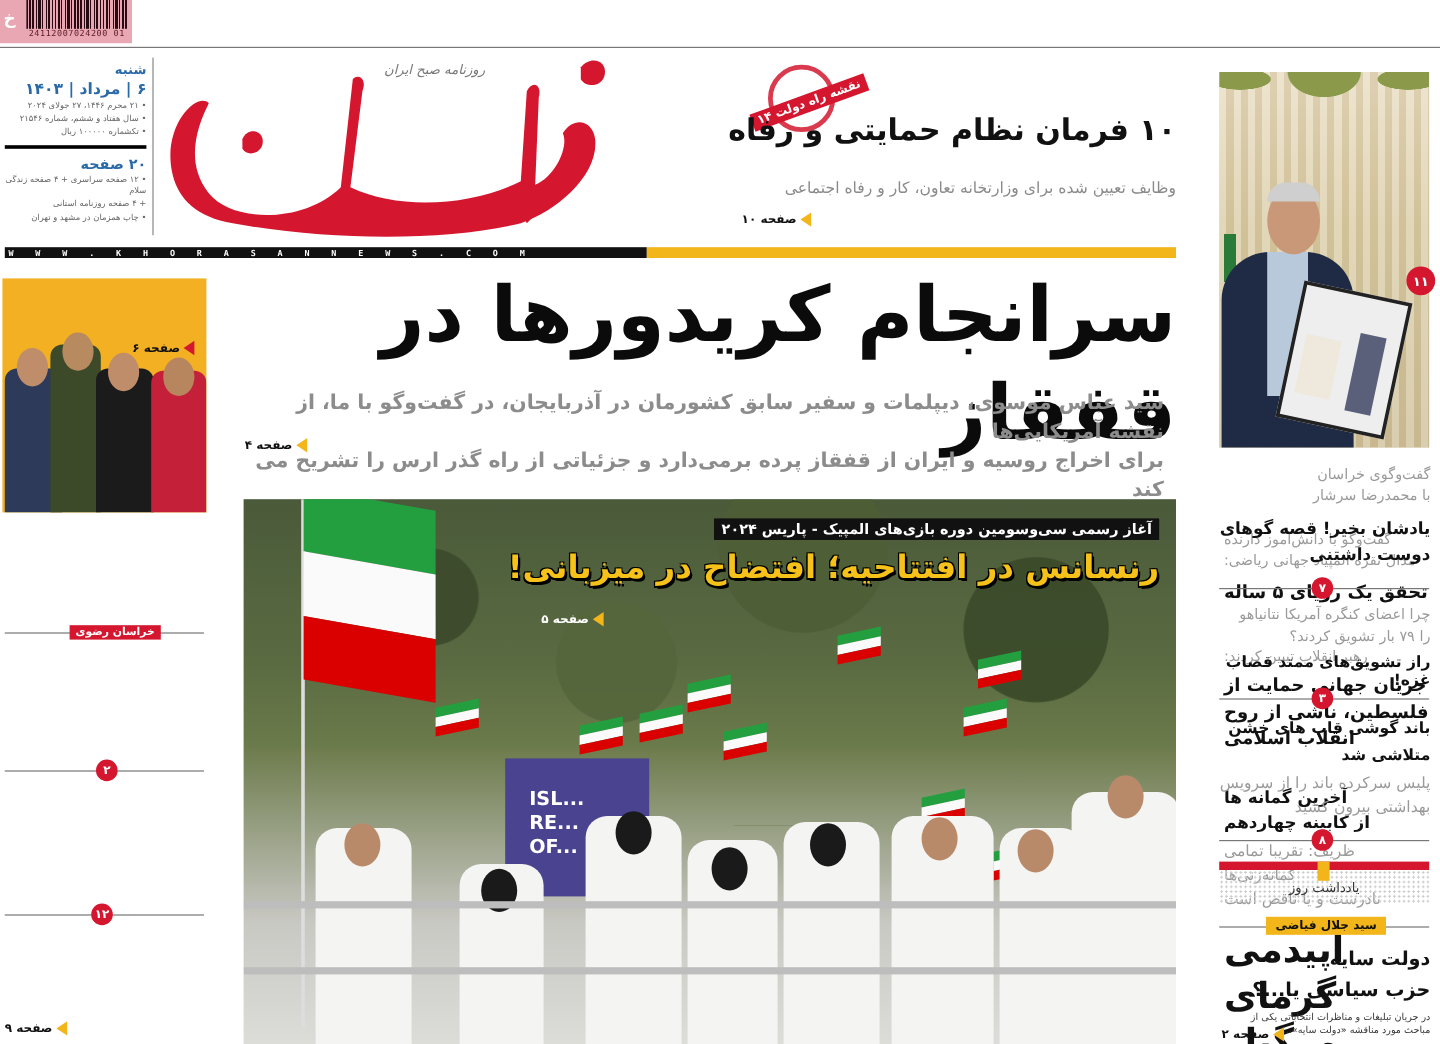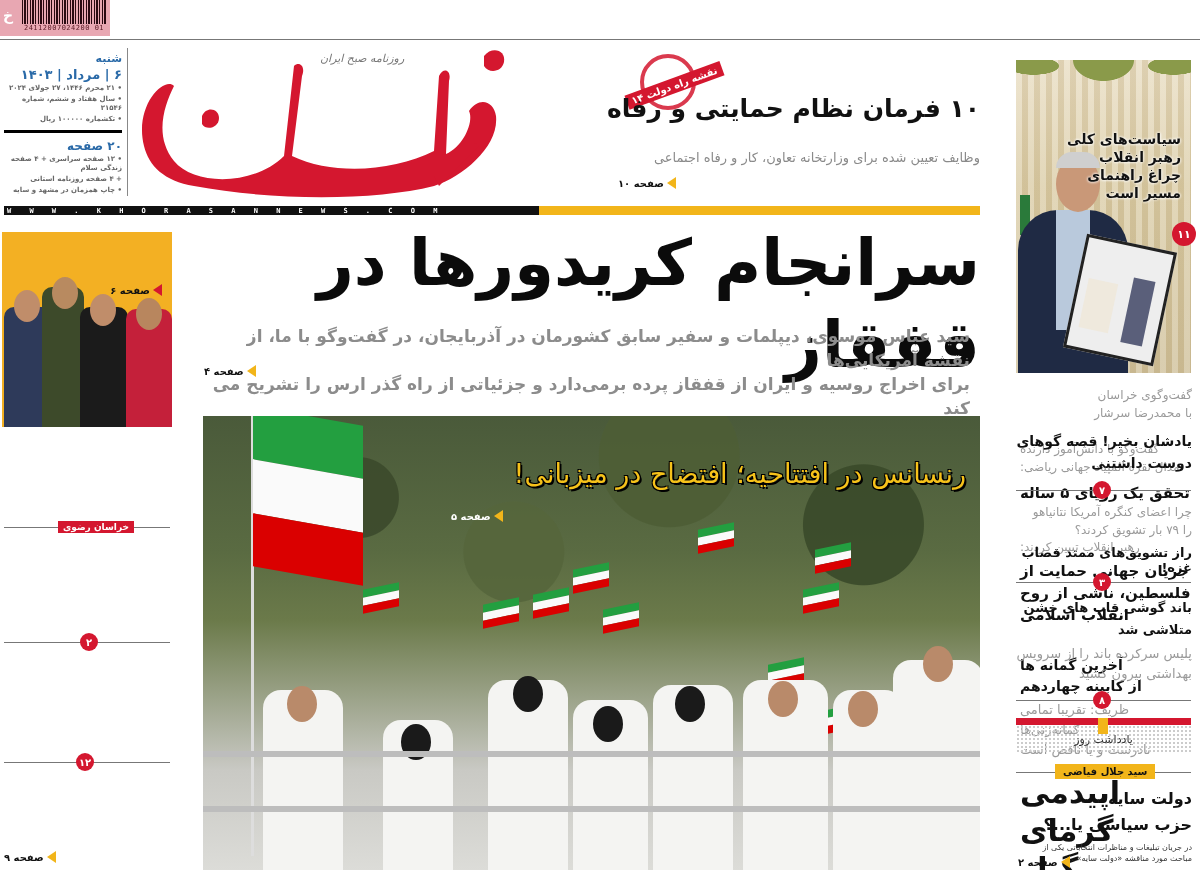--- a/index.html
+++ b/index.html
@@ -20,21 +20,21 @@
   .barcode-wrap { left: 0; top: 0; width: 110px; height: 36px; background: #e8a7b2; }
   .barcode-bars { position: absolute; left: 22px; top: 0; width: 84px; height: 24px;
     background: repeating-linear-gradient(90deg, #2a0a12 0 1px, transparent 1px 2px, #2a0a12 2px 4px, transparent 4px 5px, #2a0a12 5px 6px, transparent 6px 8px); }
   .barcode-num { position: absolute; left: 22px; top: 24px; width: 84px; font-size: 7px; letter-spacing: 0.5px; color: #5a1a26; direction: ltr; text-align: center; font-family: "DejaVu Sans Mono", monospace; }
   .barcode-icon { position: absolute; left: 3px; top: 8px; color: #fff; font-size: 14px; font-weight: bold; }
   .top-rule { left: 0; top: 39px; width: 1200px; height: 1px; background: #777; }
   
   .info-block { left: 4px; top: 52px; width: 118px; text-align: right; }
   .info-day { font-size: 11px; font-weight: bold; color: #2a6aa8; }
   .info-date { font-size: 13px; font-weight: bold; color: #2a6aa8; margin-top: 2px; }
-  .info-line { font-size: 7px; color: #666; margin-top: 2px; line-height: 9px; font-weight: bold; }
+  .info-line { font-size: 7px; color: #666; margin-top: 2px; line-height: 9px; }
   .info-rule { height: 3px; background: #000; margin: 6px 0 6px 0; }
   .info-pages { font-size: 12px; font-weight: bold; color: #2a6aa8; }
   .vert-sep { left: 127px; top: 48px; width: 1px; height: 148px; background: #888; }
   
   .logo { left: 134px; top: 36px; width: 410px; height: 162px; }
   .logo-sub { left: 320px; top: 52px; font-size: 11px; color: #777; font-style: italic; }
   
   .top-head { left: 555px; top: 94px; width: 425px; text-align: right; font-size: 25px; font-weight: bold; color: #111; }
   .stamp { left: 620px; top: 54px; width: 90px; height: 60px; }
   .stamp-circle { position: absolute; left: 20px; top: 0; width: 56px; height: 56px; border: 4px solid #d4172f; border-radius: 50%; opacity: 0.85; }
@@ -60,21 +60,21 @@
   .flag-pole { position: absolute; left: 48px; top: 0; width: 3px; height: 440px; background: #ddd; }
   .small-flag { position: absolute; width: 36px; height: 24px; transform: skewY(-12deg); }
   .small-flag div { height: 33.3%; }
   .banner { position: absolute; left: 218px; top: 216px; width: 120px; height: 115px; background: #4a4490; color: #fff; font-weight: bold; font-size: 16px; padding: 24px 0 0 20px; direction: ltr; text-align: left; line-height: 20px; }
   .crowd { position: absolute; left: 40px; top: 230px; width: 740px; height: 224px; }
   .person { position: absolute; bottom: 0; background: #f4f4f2; border-radius: 18px 18px 0 0; }
   .head { position: absolute; width: 30px; height: 36px; border-radius: 50%; background: #b98a6a; }
   .hijab { background: #1a1a1a; }
   .rail { position: absolute; left: 0; height: 6px; background: #bdbdbd; width: 100%; }
   .photo-kicker { position: absolute; right: 14px; top: 16px; background: #111; color: #fff; font-size: 12px; font-weight: bold; padding: 2px 6px; }
-  .photo-head { position: absolute; right: 14px; top: 42px; color: #f6c21a; font-size: 27px; font-weight: normal; text-shadow: 2px 2px 0 #000, -1px -1px 0 #000, 1px -1px 0 #000, -1px 1px 0 #000; }
+  .photo-head { position: absolute; right: 14px; top: 42px; color: #f6c21a; font-size: 27px; font-weight: bold; text-shadow: 2px 2px 0 #000, -1px -1px 0 #000, 1px -1px 0 #000, -1px 1px 0 #000; }
   .photo-ref { position: absolute; left: 248px; top: 94px; color: #fff; }
   .promo { left: 2px; top: 232px; width: 170px; height: 195px; background: #f3b023; overflow: hidden; }
   .promo-title { position: absolute; right: 8px; top: 8px; font-size: 14px; font-weight: bold; text-align: right; line-height: 20px; color: #111; }
   .promo-ref { position: absolute; right: 10px; top: 52px; }
   .promo-ref .chev { border-right-color: #d4172f; }
   .actor { position: absolute; bottom: 0; border-radius: 10px 10px 0 0; }
   .actor-head { position: absolute; width: 26px; height: 32px; border-radius: 50%; background: #c08d6a; }
   .lc-text { position: absolute; right: 8px; text-align: left; width: 172px; }
   .sec-tag { position: absolute; left: 58px; top: 521px; background: #d4172f; color: #fff; font-size: 9px; font-weight: bold; padding: 1px 5px; }
   
@@ -111,21 +111,21 @@
 <div class="abs info-block">
   <div class="info-day">شنبه</div>
   <div class="info-date">۶ | مرداد | ۱۴۰۳</div>
   <div class="info-line">• ۲۱ محرم ۱۴۴۶، ۲۷ جولای ۲۰۲۴</div>
   <div class="info-line">• سال هفتاد و ششم، شماره ۲۱۵۴۶</div>
   <div class="info-line">• تکشماره ۱۰۰۰۰۰ ریال</div>
   <div class="info-rule"></div>
   <div class="info-pages">۲۰ صفحه</div>
   <div class="info-line">• ۱۲ صفحه سراسری + ۴ صفحه زندگی سلام</div>
   <div class="info-line">+ ۴ صفحه روزنامه استانی</div>
-  <div class="info-line">• چاپ همزمان در مشهد و سایه</div>
+  <div class="info-line">• چاپ همزمان در مشهد و تهران</div>
 </div>
 <div class="abs vert-sep"></div>
 
 <svg class="abs logo" viewBox="0 0 410 162">
   <path d="M10,110 C0,70 30,40 40,50 C30,70 20,100 40,125 C60,150 120,150 150,120 L160,30 C165,25 172,30 168,40 L158,120 C200,140 260,135 300,115 L305,40 C310,30 318,35 315,45 L312,118 C330,110 340,85 335,75 C345,60 360,65 362,80 C365,110 330,140 300,150 C240,165 140,165 60,150 C30,145 15,130 10,110 Z" fill="#d4172f"></path>
   <path d="M68,80 C72,70 85,72 85,82 C85,92 72,95 68,88 Z" fill="#d4172f"></path>
   <path d="M350,20 C358,10 372,14 370,26 C368,36 355,38 350,30 Z" fill="#d4172f"></path>
   <path d="M300,140 L338,105 L345,110 L305,150 Z" fill="#d4172f"></path>
 </svg>
 <div class="abs logo-sub">روزنامه صبح ایران</div>
@@ -214,40 +214,46 @@
   <div class="small-flag" style="left:700px;top:330px;">
       <div style="background:#239f40"></div>
       <div style="background:#fafafa"></div>
       <div style="background:#da0000"></div>
     </div>
   <div class="small-flag" style="left:160px;top:170px;">
       <div style="background:#239f40"></div>
       <div style="background:#fafafa"></div>
       <div style="background:#da0000"></div>
     </div>
+  <div class="banner">
+    <div>ISL...</div>
+    <div>RE...</div>
+    <div>OF...</div>
+  </div>
   <div class="crowd">
     <div class="person" style="left:20px;width:80px;height:180px;"></div>
     <div class="head" style="left:44px;top:40px;"></div>
     <div class="person" style="left:140px;width:70px;height:150px;"></div>
     <div class="head hijab" style="left:158px;top:78px;"></div>
     <div class="person" style="left:245px;width:80px;height:190px;"></div>
     <div class="head hijab" style="left:270px;top:30px;"></div>
     <div class="person" style="left:330px;width:75px;height:170px;"></div>
     <div class="head hijab" style="left:350px;top:60px;"></div>
     <div class="person" style="left:410px;width:80px;height:185px;"></div>
     <div class="head hijab" style="left:432px;top:40px;"></div>
     <div class="person" style="left:500px;width:85px;height:190px;"></div>
     <div class="head" style="left:525px;top:35px;"></div>
     <div class="person" style="left:590px;width:70px;height:180px;"></div>
     <div class="head" style="left:605px;top:45px;"></div>
     <div class="person" style="left:650px;width:90px;height:210px;"></div>
     <div class="head" style="left:680px;top:0px;"></div>
   </div>
   <div class="rail" style="top:335px;"></div>
   <div class="rail" style="top:390px;"></div>
+  <div class="photo-kicker">آغاز رسمی سی‌وسومین دوره بازی‌های المپیک - پاریس ۲۰۲۴</div>
   <div class="photo-head">رنسانس در افتتاحیه؛ افتضاح در میزبانی!</div>
   <div class="photo-ref page-ref">
     <span class="chev"></span>
     <span>صفحه ۵</span>
   </div>
 </div>
 
 <div class="abs promo">
   <div class="actor" style="left:2px;width:48px;height:120px;background:#2e3a5a;"></div>
   <div class="actor-head" style="left:12px;top:58px;"></div>
@@ -304,26 +310,20 @@
   <div class="valance"></div>
   <div class="green-flag"></div>
   <div class="man-jacket"></div>
   <div class="man-shirt"></div>
   <div class="man-head"></div>
   <div class="man-hair"></div>
   <div class="frame">
     <div class="frame-inner"></div>
     <div class="frame-inner2"></div>
   </div>
-  <div class="rc-head">
-    <div>سیاست‌های کلی</div>
-    <div>رهبر انقلاب</div>
-    <div>چراغ راهنمای</div>
-    <div>مسیر است</div>
-  </div>
 </div>
 <div class="num-badge rc-badge">۱۱</div>
 
 <div class="rc-text gray" style="top:386px;font-size:12px;line-height:18px;">
   <div>گفت‌وگوی خراسان</div>
   <div>با محمدرضا سرشار</div>
 </div>
 <div class="rc-text bold" style="top:430px;font-size:14px;line-height:22px;">
   <div>یادشان بخیر! قصه گوهای</div>
   <div>دوست داشتنی</div>

